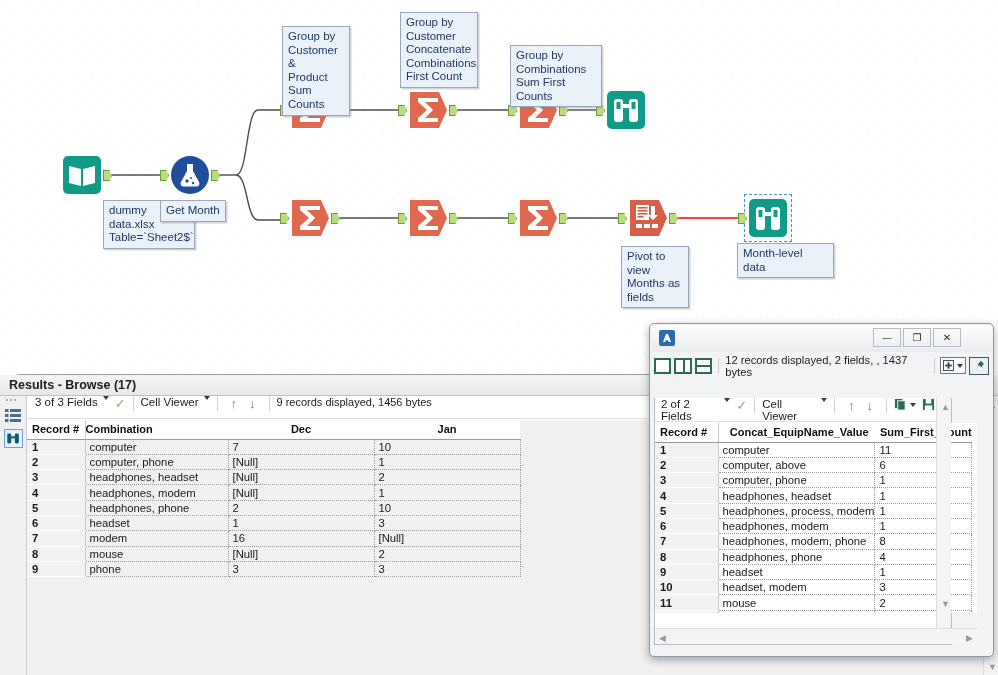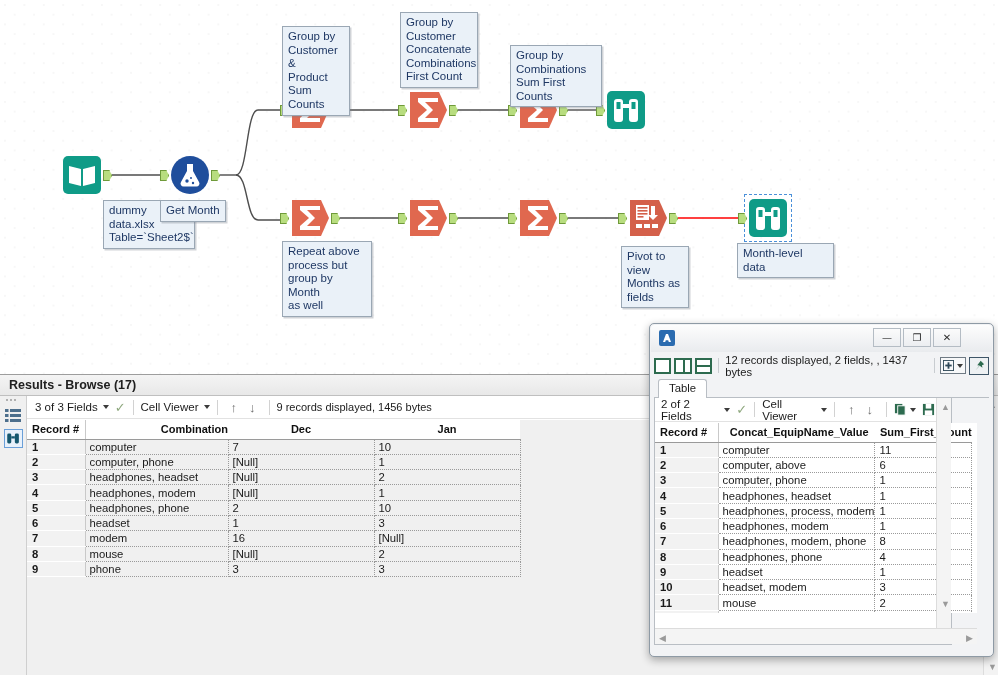--- a/index.html
+++ b/index.html
@@ -51,20 +51,21 @@
   .sel-box {
     position: absolute;
     border: 1px dashed #4a90d9;
   }
 
   
   #results {
     position: absolute; left: 0; top: 374px; width: 998px; height: 301px;
     background: #f0f0f0;
     border-top: 1px solid #9d9d9d;
+    border-radius: 21px;
   }
   #results-title {
     position: absolute; left: 0; top: 0; width: 998px; height: 21px;
     background: linear-gradient(#f4f4f4, #e8e8e8);
     font-size: 12.5px; font-weight: bold; color: #202020;
     padding: 3px 0 0 9px;
     border-bottom: 1px solid #bfbfbf;
   }
   #results-left {
     position: absolute; left: 0; top: 21px; width: 27px; height: 280px;
@@ -76,21 +77,21 @@
   #grip { position:absolute; left:6px; top:3px; width:14px; height:5px; }
   #grip i { display:block; float:left; width:2px; height:2px; background:#b0b0b0; margin:0 2px 0 0; }
 
   #results-body {
     position: absolute; left: 27px; top: 21px; width: 971px; height: 280px;
     background: #ffffff;
   }
   .tbar {
     position: relative; height: 23px; background: #ffffff;
     border-bottom: 1px solid #e2e2e2;
-    display: flex; align-items: center; font-size: 11.5px; color: #1b1b1b;
+    display: flex; align-items: flex-start; font-size: 11.5px; color: #1b1b1b;
     padding-left: 8px;
   }
   .tbar .sep { width: 1px; height: 15px; background: #d2d2d2; margin: 0 7px; }
   .caret { width: 0; height: 0; border-left: 3.5px solid transparent; border-right: 3.5px solid transparent;
            border-top: 4px solid #3b3b3b; display: inline-block; margin-left: 5px; }
   .tick { color: #8ea87e; font-size: 13px; margin-left: 6px; }
   .arrowgl { color: #6e6e6e; font-size: 13px; padding: 0 6px; }
   .meta { color: #1b1b1b; font-size: 11px; }
 
   table.grid { border-collapse: collapse; table-layout: fixed; }
@@ -309,24 +310,20 @@
 Product
 Sum Counts</div>
     <div class="cmt" style="left:400px;top:12px;width:78px;">Group by
 Customer
 Concatenate
 Combinations
 First Count</div>
     <div class="cmt" style="left:510px;top:45px;width:92px;">Group by
 Combinations
 Sum First Counts</div>
-    <div class="cmt" style="left:282px;top:241px;width:90px;">Repeat above
-process but
-group by Month
-as well</div>
     <div class="cmt" style="left:621px;top:246px;width:68px;">Pivot to view
 Months as fields</div>
     <div class="cmt" style="left:737px;top:243px;width:97px;">Month-level data</div>
   </div>
 
   <div id="results">
 
     <div id="results-title">Results - Browse (17)</div>
 
     <div id="results-left">
@@ -374,21 +371,21 @@
         <table class="grid" id="res-table">
           <colgroup>
             <col style="width:58px">
               <col style="width:143px">
               <col style="width:146px">
               <col style="width:146px">
           </colgroup>
           <thead>
               <tr>
                 <th style="border-right: 1px solid rgb(201, 201, 201); text-align: left; padding-left: 5px;">Record #</th>
-                <th style="text-align: right;">Combination</th>
+                <th style="text-align: left;">Combination</th>
                 <th style="text-align: center;">Dec</th>
                 <th style="text-align: center;">Jan</th>
               </tr>
             </thead>
           <tbody>
               <tr>
                 <td class="recn">1</td>
                 <td>computer</td>
                 <td>7</td>
                 <td>10</td>
@@ -486,23 +483,20 @@
         </svg>
         <span class="caret" style="margin-left:3px;"></span>
       </span>
       <span style="display:inline-flex;align-items:center;justify-content:center;border:1px solid #3f5668;background:#eef1f3;width:21px;height:18px;margin-left:3px;">
         <svg viewBox="0 0 14 14" width="12" height="12">
           <path d="M9 1 L13 5 L10.5 6 L11 9 L7.5 6.5 L3 12 L8 6.5 L5 6 z" fill="#2d6b4f"></path>
         </svg>
       </span>
     </div>
 
-    <div id="float-tabs">
-      <div class="ftab">Table</div>
-    </div>
 
     <div id="float-inner">
 
       <div class="tbar" style="border-bottom:1px solid #e2e2e2;height:24px;padding-left:6px;">
         <span>2 of 2 Fields</span>
         <span class="caret"></span>
         <span class="tick">✓</span>
         <span class="sep"></span>
         <span>Cell Viewer</span>
         <span class="caret"></span>

